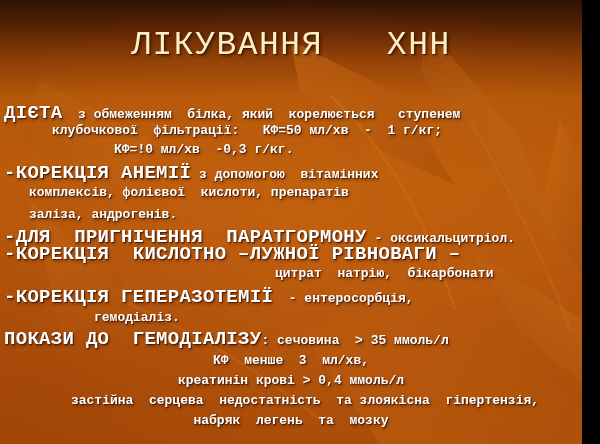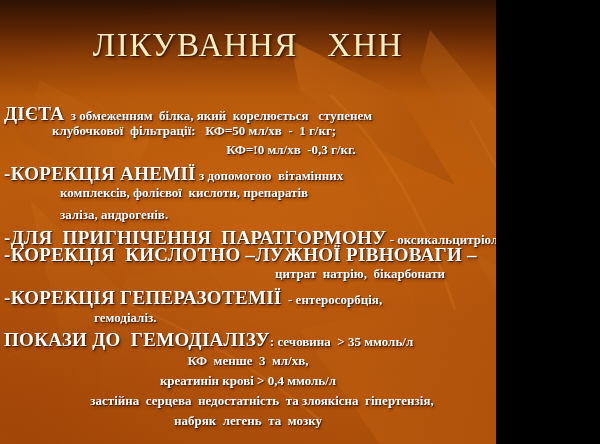--- a/index.html
+++ b/index.html
@@ -2,24 +2,24 @@
 <html><head>
 <meta charset="utf-8">
 <style>
   html, body {
     margin: 0;
     padding: 0;
     background: #000;
   }
   #slide {
     position: relative;
-    width: 496px;
+    width: 582px;
     height: 444px;
     overflow: hidden;
-    font-family: Liberation Serif, serif;
+    font-family: Liberation Mono, monospace;
     background: #b0500a;
   }
 
   
   .bg-base {
     position: absolute;
     inset: 0;
     background:
       linear-gradient(180deg,
         #2e1303 0%,
@@ -73,22 +73,22 @@
   .ln {
     white-space: pre;
     line-height: 1.0;
     padding: 0 4px;
   }
   .ln .big   { font-size: 19px; letter-spacing: 0.3px; }
   .ln .small { font-size: 13px; }
   .a-left   { text-align: left;   padding-left: 4px; }
   .a-center { text-align: center; }
   .a-ind1   { text-align: left;   padding-left: 52px; }
-  .a-ind2   { text-align: left;   padding-left: 60px; }
-  .a-ind3   { text-align: center;   padding-left: 90px; }
+  .a-ind2   { text-align: left;   padding-left: 29px; }
+  .a-ind3   { text-align: left;   padding-left: 114px; }
   .a-ind4   { text-align: left;   padding-left: 245px; margin-left: 30px; }
   .a-ind5   { text-align: left;   padding-left: 94px; }
 </style>
 </head>
 <body>
 
 <div id="slide">
 
   <div class="bg-base"></div>
 

